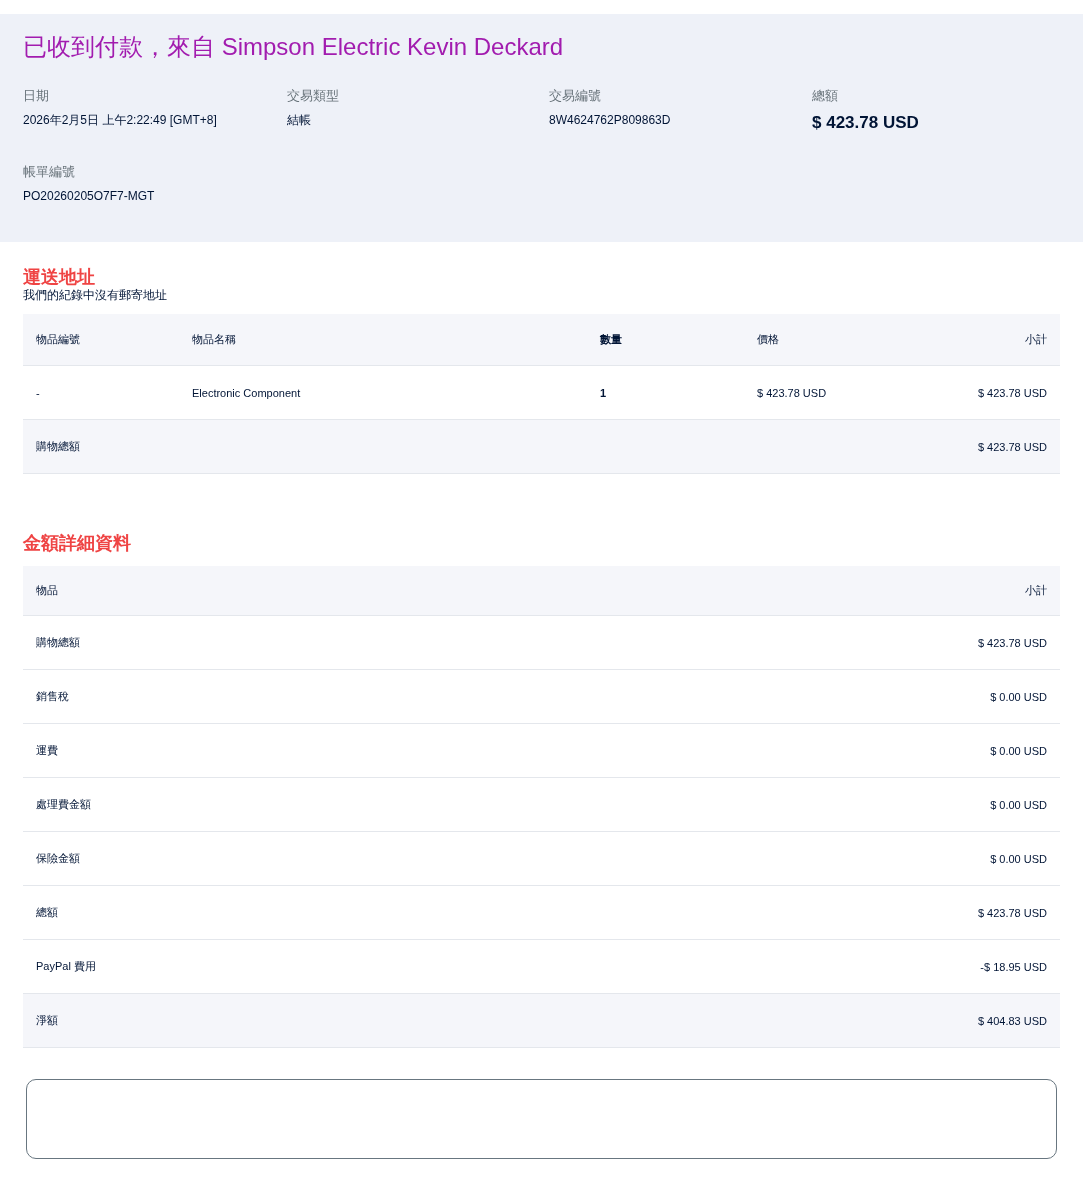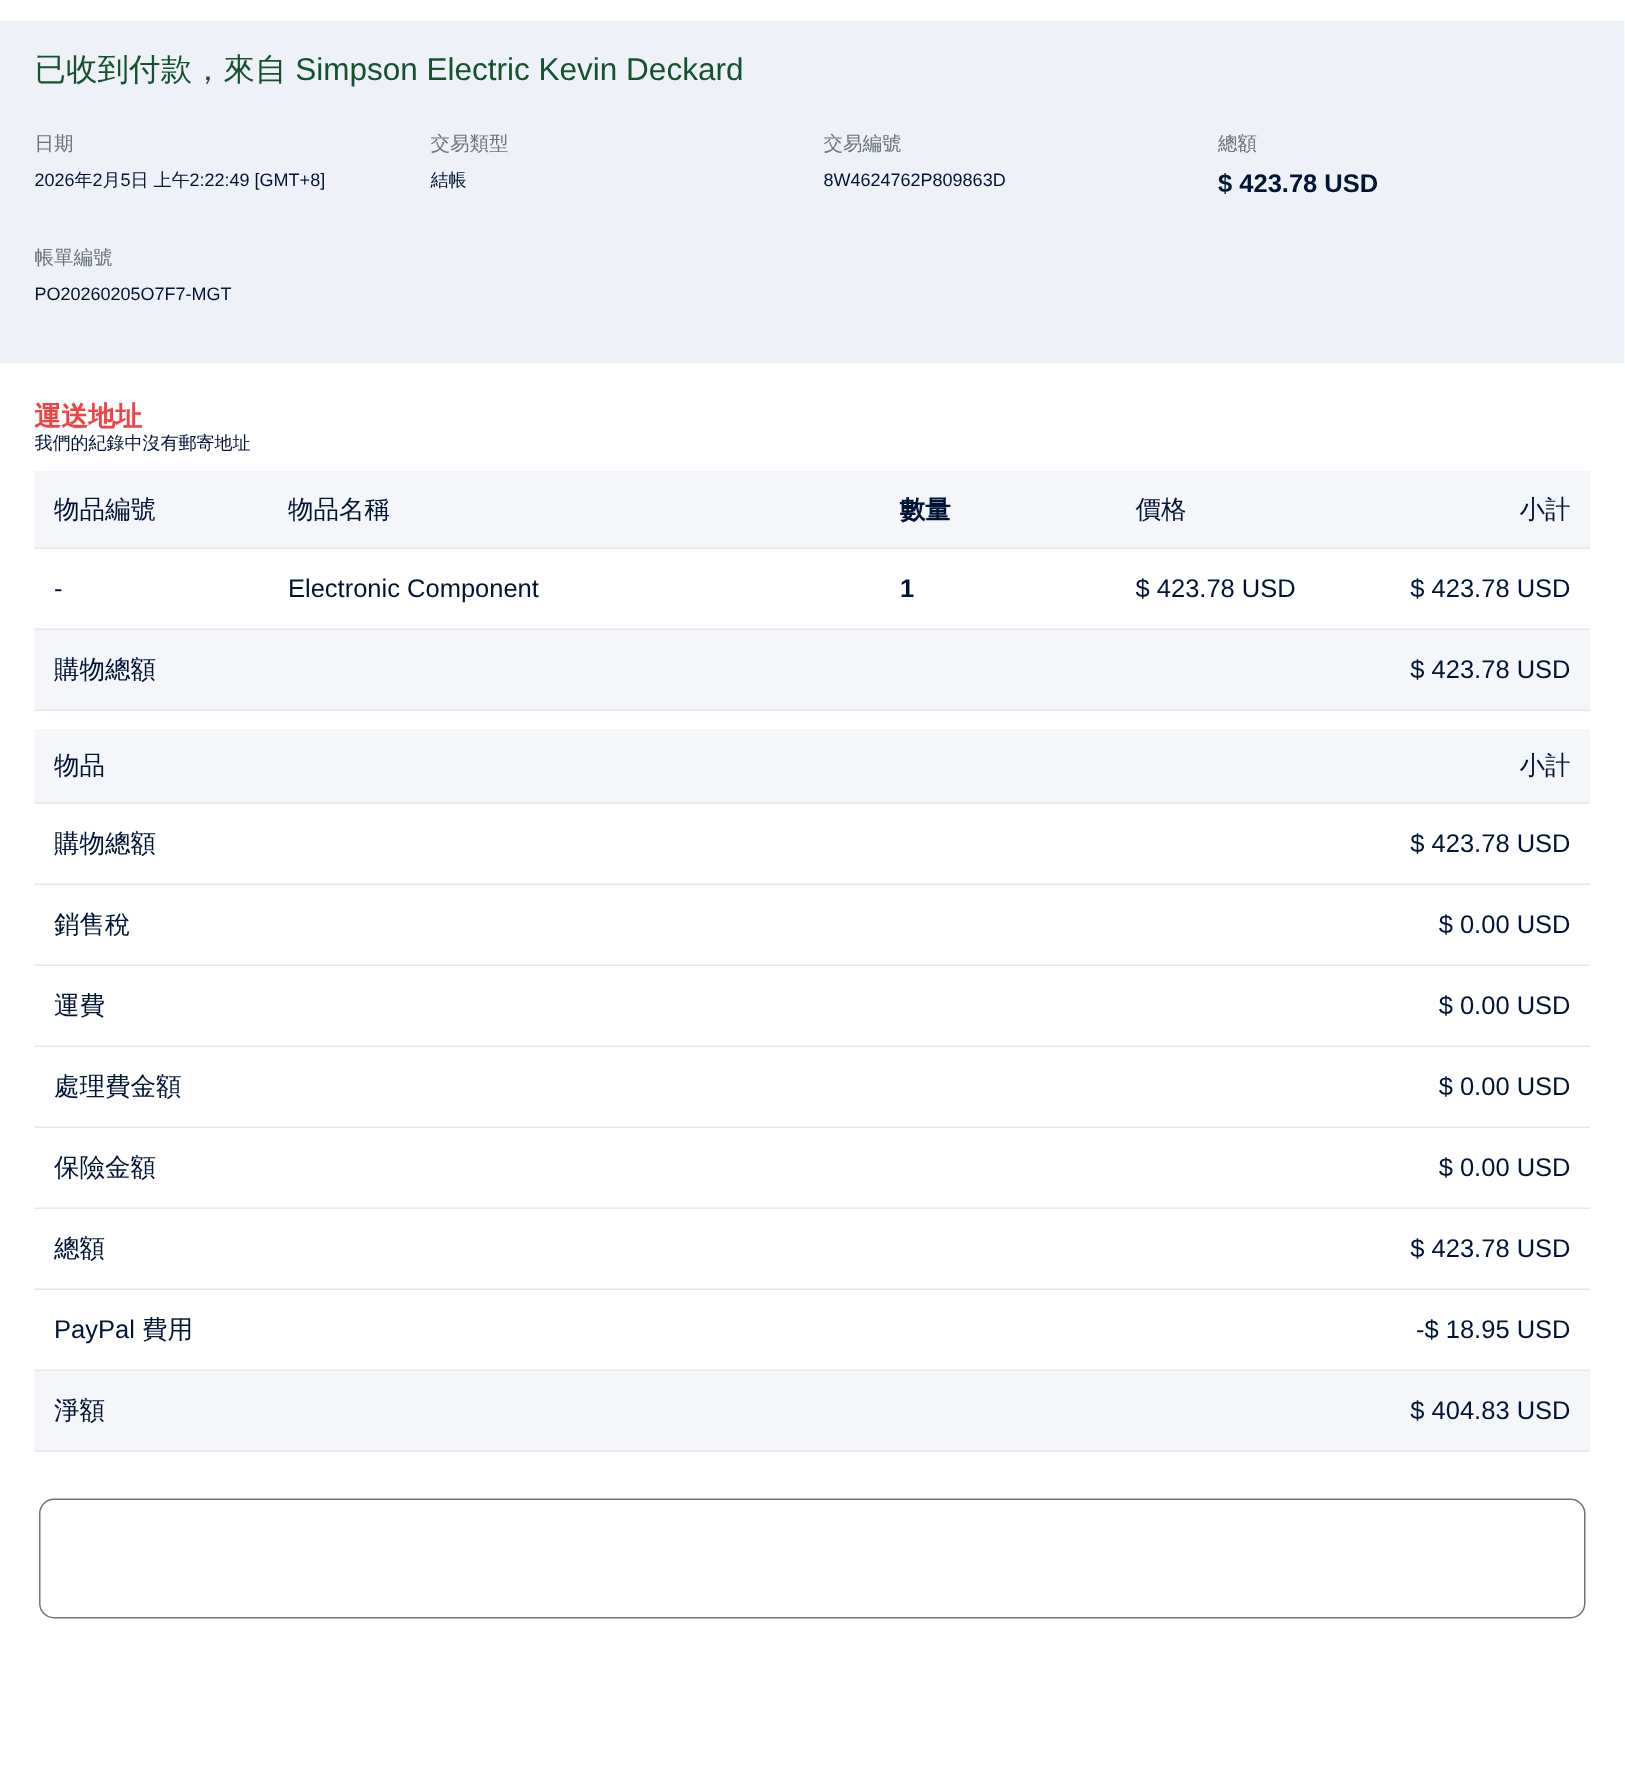--- a/index.html
+++ b/index.html
@@ -6,41 +6,41 @@
   html, body { margin: 0; padding: 0; }
   body {
     width: 1083px; height: 1186px; overflow: hidden;
     background: #ffffff; color: #001435;
     font-family: "Liberation Sans", "DejaVu Sans", sans-serif;
   }
   .top-strip { height: 14px; background: #ffffff; }
 
   
   .header-card { background: #eef1f8; padding: 21px 23px 38px 23px; }
-  .page-title { font-size: 21px; font-weight: 400; color: #14532d; margin: 0 0 30px 0; line-height: 24px; }
+  .page-title { font-size: 24px; font-weight: 400; color: #a21caf; margin: 0 0 30px 0; line-height: 24px; }
   .fields-grid { display: grid; grid-template-columns: 264px 262px 263px 1fr; row-gap: 32px; }
   .field-label { font-size: 13px; color: #68737a; margin-bottom: 11px; line-height: 13px; }
   .field-value { font-size: 12px; color: #001435; line-height: 15px; }
   .field-value.total { font-size: 17px; font-weight: 700; line-height: 20px; }
   .status-badge {
     display: inline-block; background: #0c7b4b; color: #ffffff;
     font-size: 11px; font-weight: 700; line-height: 12px;
     padding: 6px 9px; border-radius: 4px;
   }
 
   
   .section { padding: 0 23px; }
   .section-heading { font-size: 18px; font-weight: 600; color: #ef4444; margin: 0; line-height: 22px; }
   .shipping-heading { margin-top: 24px; }
   .shipping-note { font-size: 12px; line-height: 14px; }
   .order-heading { margin-top: 56px; }
   .amounts-heading { margin-top: 58px; }
 
   
-  .table { margin-top: 12px; font-size: 17px; }
+  .table { margin-top: 12px; font-size: 11px; }
   .row { display: flex; align-items: center; padding: 0 13px; border-bottom: 1px solid #e4e7ec; background: #ffffff; }
   .row.shaded { background: #f5f6fa; }
   .o-row { height: 54px; }
   .o-row.head { height: 52px; }
   .col-itemno { width: 156px; }
   .col-name   { flex: 1; }
   .col-qty    { width: 157px; font-weight: bold; }
   .col-price  { width: 160px; }
   .col-sub    { width: 130px; text-align: right; }
 
@@ -111,20 +111,21 @@
       <div class="col-itemno">購物總額</div>
       <div class="col-name"></div>
       <div class="col-qty"></div>
       <div class="col-price"></div>
       <div class="col-sub">$ 423.78 USD</div>
     </div>
   </div>
 </div>
 
 <div class="section">
+  <h2 class="section-heading amounts-heading">金額詳細資料</h2>
   <div class="table">
     <div class="row a-row head shaded">
       <div class="a-label">物品</div>
       <div class="a-value">小計</div>
     </div>
     <div class="row a-row">
       <div class="a-label">購物總額</div>
       <div class="a-value">$ 423.78 USD</div>
     </div>
     <div class="row a-row">

